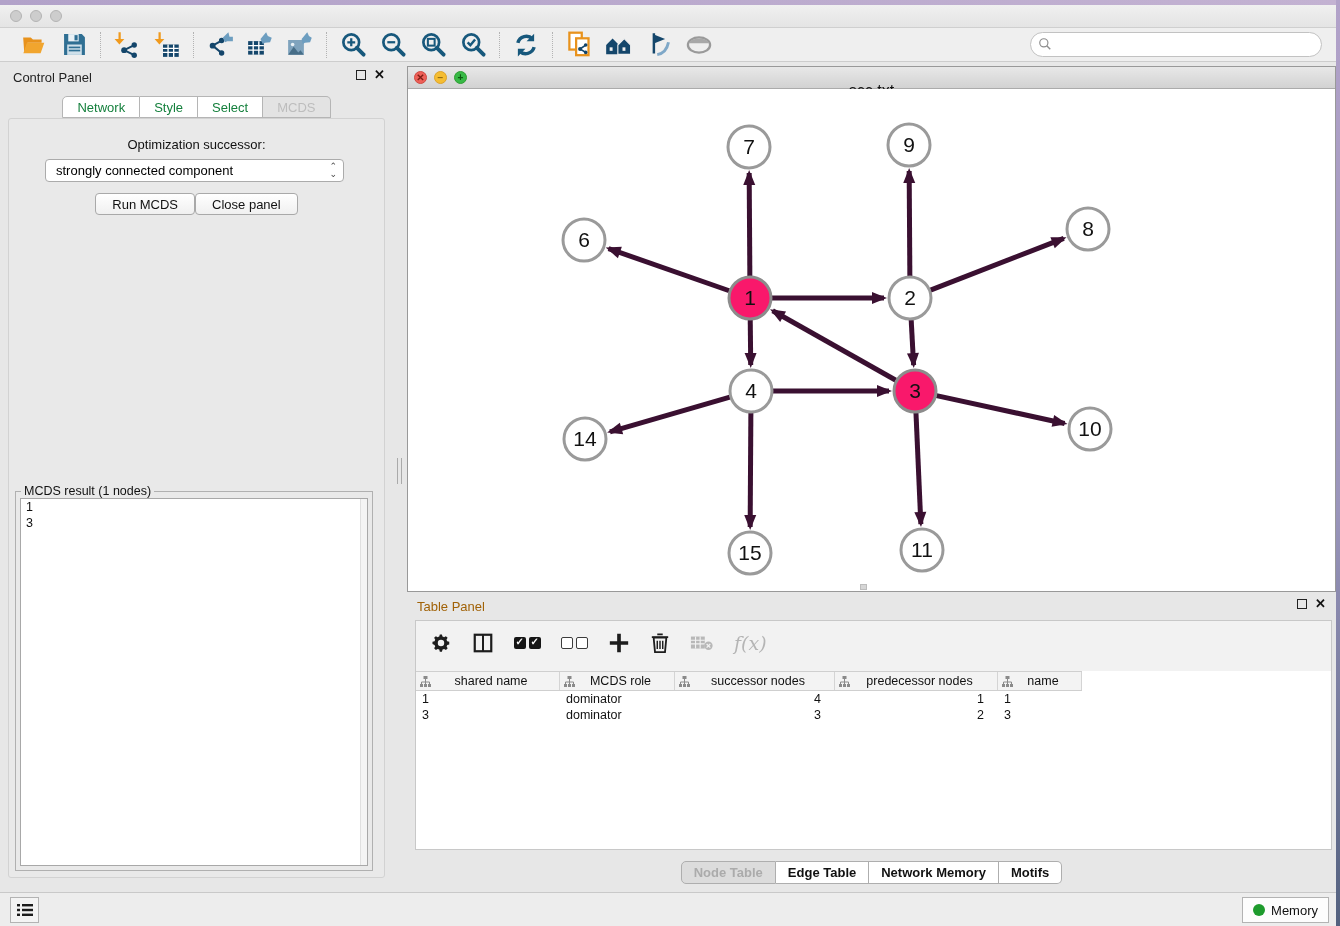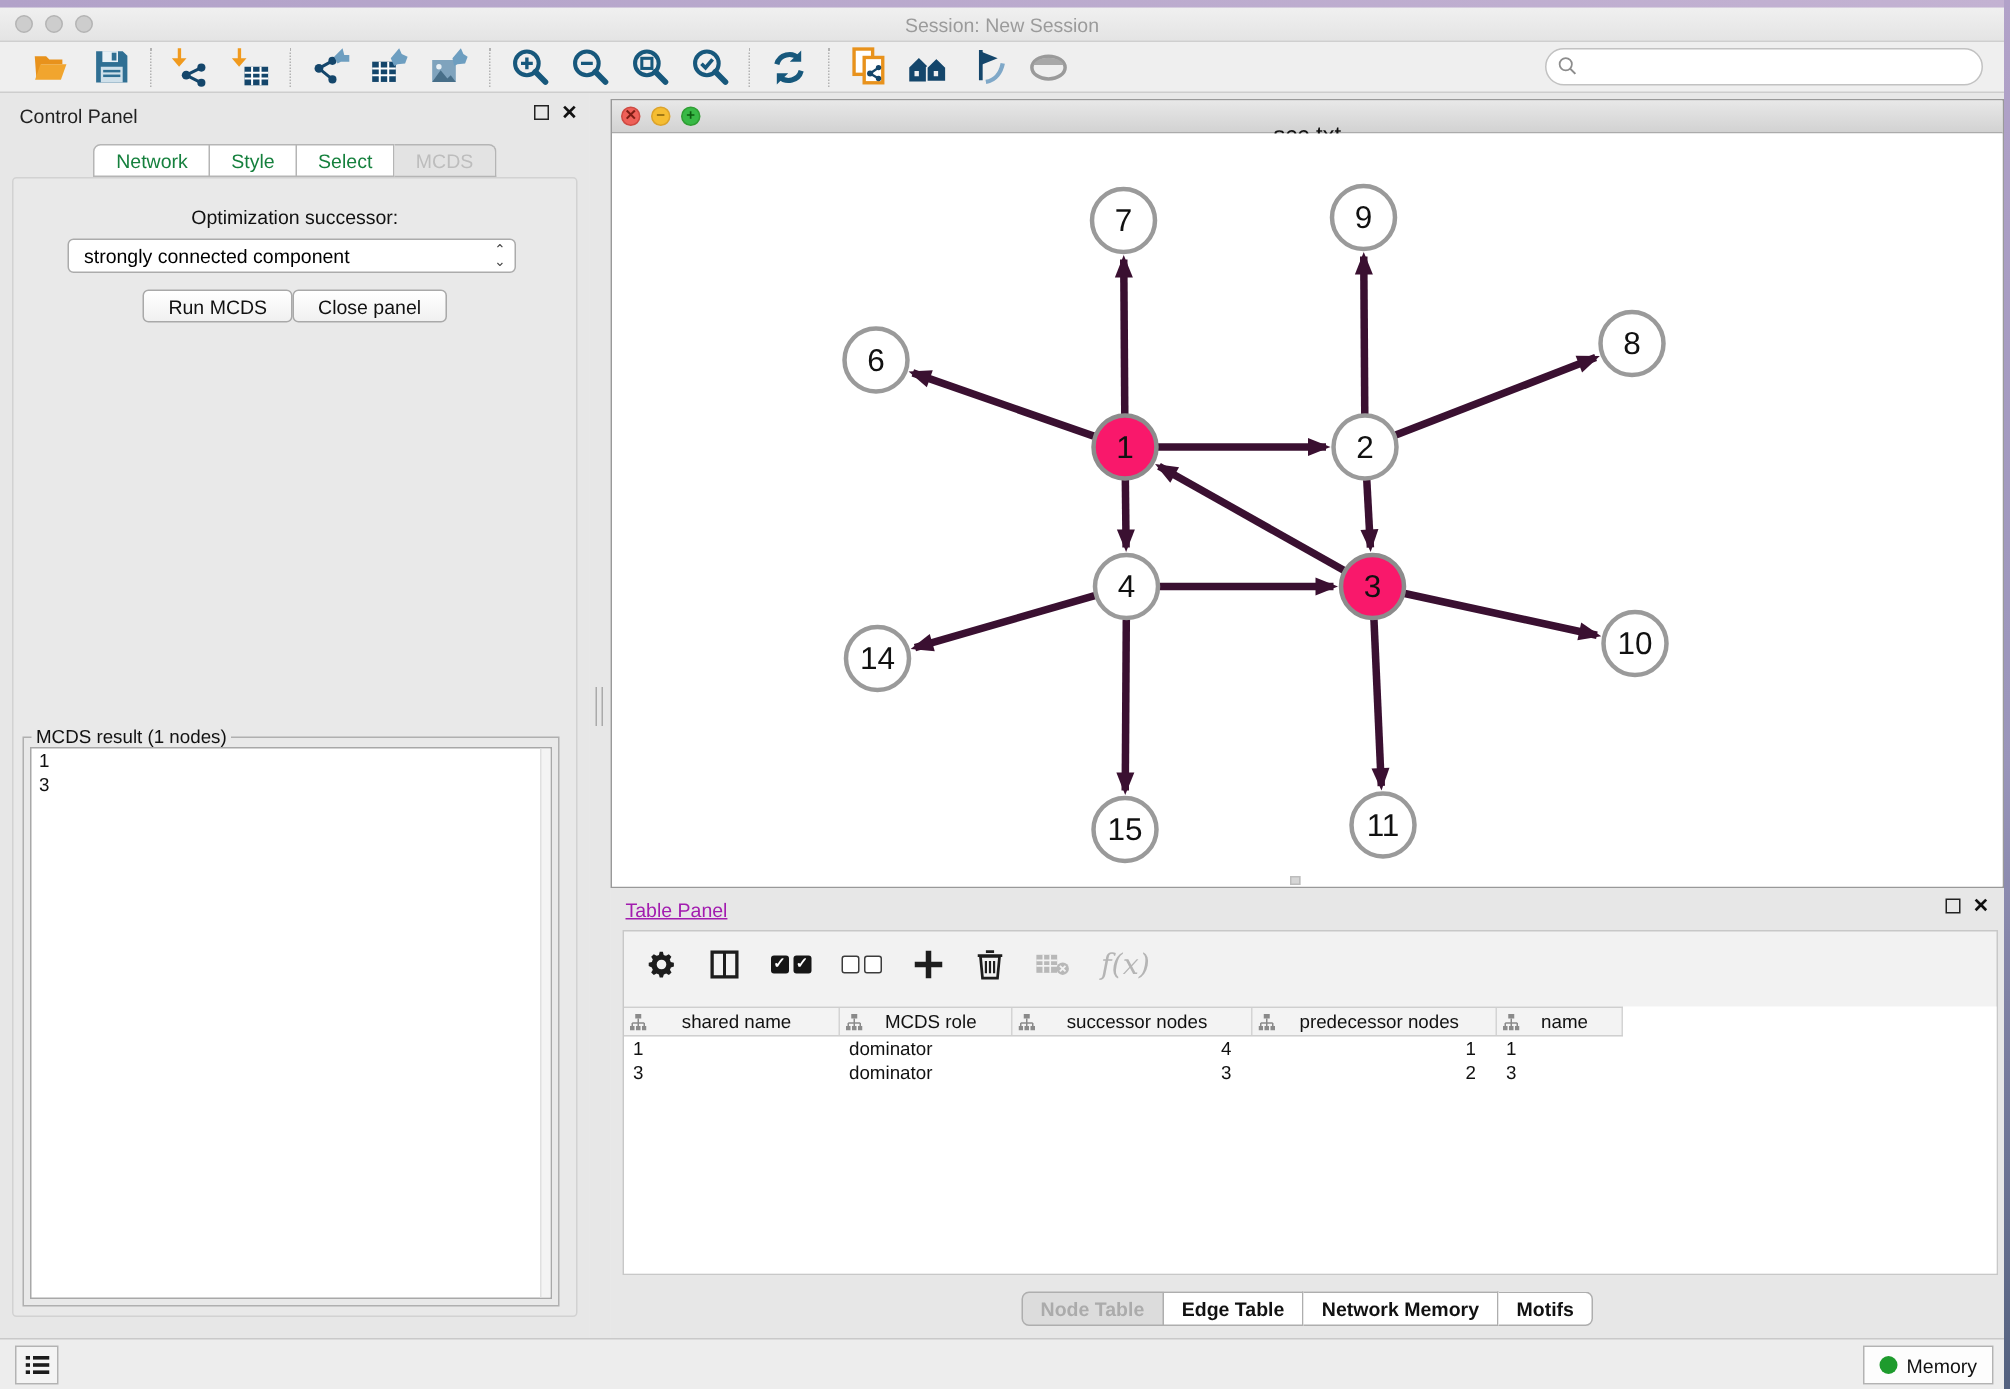--- a/index.html
+++ b/index.html
@@ -60,21 +60,21 @@
   .light { width:13px; height:13px; border-radius:50%; display:flex; align-items:center; justify-content:center; font-size:10px; font-weight:bold; line-height:13px; }
   .light.red { background:#ee6058; border:1px solid #ce4a42; color:#7d1d14; }
   .light.yellow { background:#f5bd32; border:1px solid #dca32b; color:#8f6a10; }
   .light.green { background:#38b946; border:1px solid #2f9e33; color:#0c5c11; }
   .net-title { position:absolute; left:0; right:0; top:15px; text-align:center; font-size:16px; color:#111; }
   .net-canvas { position:relative; width:927px; height:502px; background:#fff; }
   .net-grip { position:absolute; left:452px; bottom:1px; width:7px; height:6px; background:#d6d6d6; border:1px solid #bdbdbd; }
 
   
   .table-panel { position:absolute; left:407px; top:592px; width:929px; height:300px; background:#e7e7e7; }
-  .tp-title { position:absolute; left:10px; top:7px; font-size:13px; color:#a21caf;text-decoration:underline; }
+  .tp-title { position:absolute; left:10px; top:7px; font-size:13px; color:#a16207; }
   .tp-inset { position:absolute; left:8px; right:4px; top:28px; bottom:42px; background:#f2f2f2; border:1px solid #c8c8c8; }
   .tp-toolbar { position:relative; height:44px; display:flex; align-items:center; gap:20px; padding-left:14px; }
   .tpi { display:flex; align-items:center; justify-content:center; height:26px; }
   .chkpair { display:flex; gap:3px; }
   .chk { width:12px; height:12px; border-radius:2px; background:#161616; position:relative; }
   .chk::after { content:"✓"; position:absolute; left:1.5px; top:-1.5px; color:#fff; font-size:10px; font-weight:bold; }
   .unchk { width:12px; height:12px; border-radius:2px; border:1.5px solid #3c3c3c; background:#fff; }
   .fx { font-family:"DejaVu Serif", serif; font-style:italic; font-size:19px; color:#b5b5b5; }
   .grid { position:absolute; left:0; right:0; top:50px; bottom:0; background:#fff; }
   .grid-header { display:flex; border-top:1px solid #cfcfcf; border-bottom:1px solid #cfcfcf; background:#f3f3f3; height:20px; width:666px; }
@@ -102,21 +102,20 @@
 <div class="screen">
   <div class="desk-top"></div>
   <div class="desk-right"></div>
 
   <div class="titlebar">
     <div class="tl-dots">
       <div class="tl-dot"></div>
       <div class="tl-dot"></div>
       <div class="tl-dot"></div>
     </div>
-    <div class="app-title">Session: New Session</div>
   </div>
 
   <div class="toolbar">
     <div class="tb-group">
       <span class="tb-icon">
         <svg width="26" height="26" viewBox="0 0 24 24">
             <path d="M2 5h7l2 2h8v3H6l-3 9z" fill="#e8921c"></path>
             <path d="M5.5 10h16l-3.4 9.5H2.2z" fill="#f1a52e"></path>
           </svg>
       </span>

